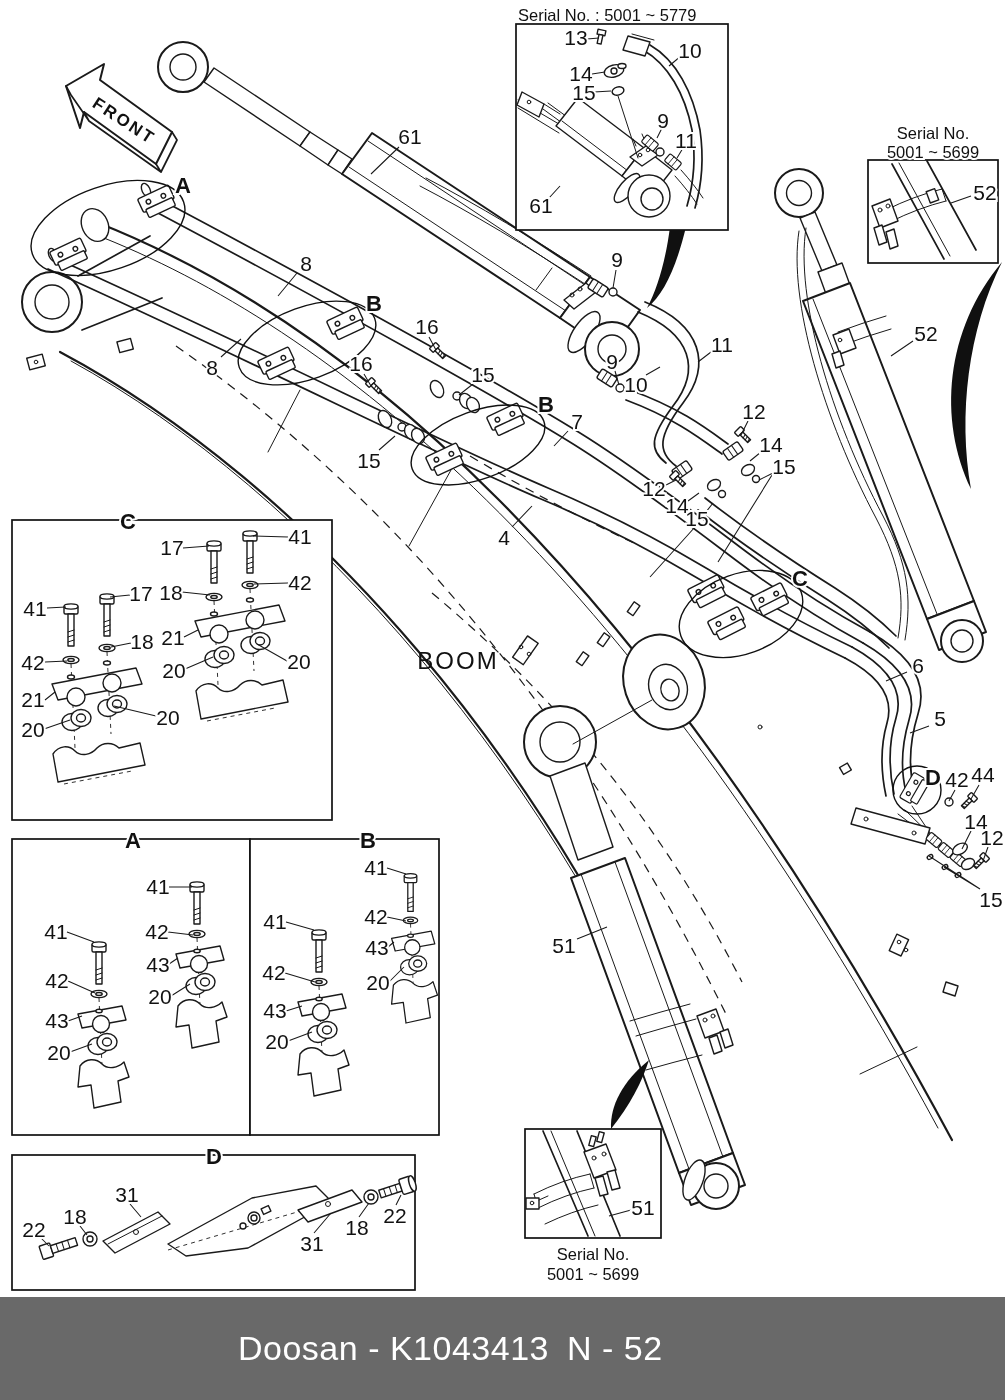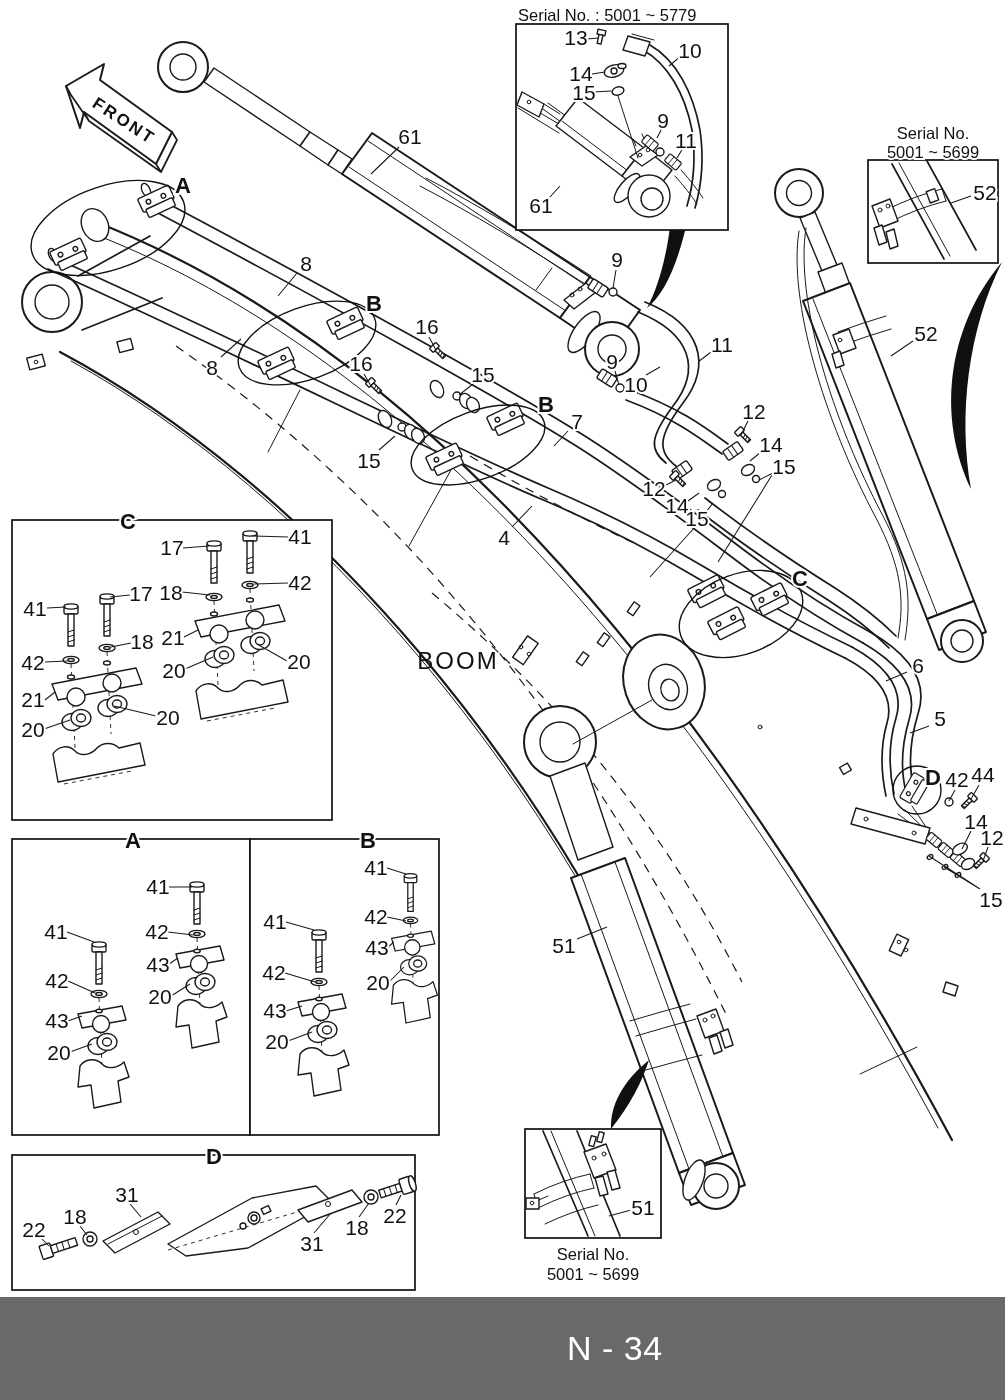--- a/index.html
+++ b/index.html
@@ -515,15 +515,16 @@
     <text class="st" x="518" y="15">Serial No. : 5001 ~ 5779</text>
     <text class="st mid" x="933" y="133">Serial No.</text>
     <text class="st mid" x="933" y="152">5001 ~ 5699</text>
     <text class="st mid" x="593" y="1254">Serial No.</text>
     <text class="st mid" x="593" y="1274">5001 ~ 5699</text>
     <text class="boomt" x="458" y="660">BOOM</text>
   </g>
 </svg>
 
 <div class="footer" style="background: rgb(105, 105, 105);">
-  <span class="f-right" style="color: rgb(255, 255, 255);">N - 34</span>
+  <span class="f-left" style="color: rgb(255, 255, 255);">Doosan - K1043413</span>
+  <span class="f-right" style="color: rgb(255, 255, 255);">N - 52</span>
 </div>
 </div>
 
 </body></html>

